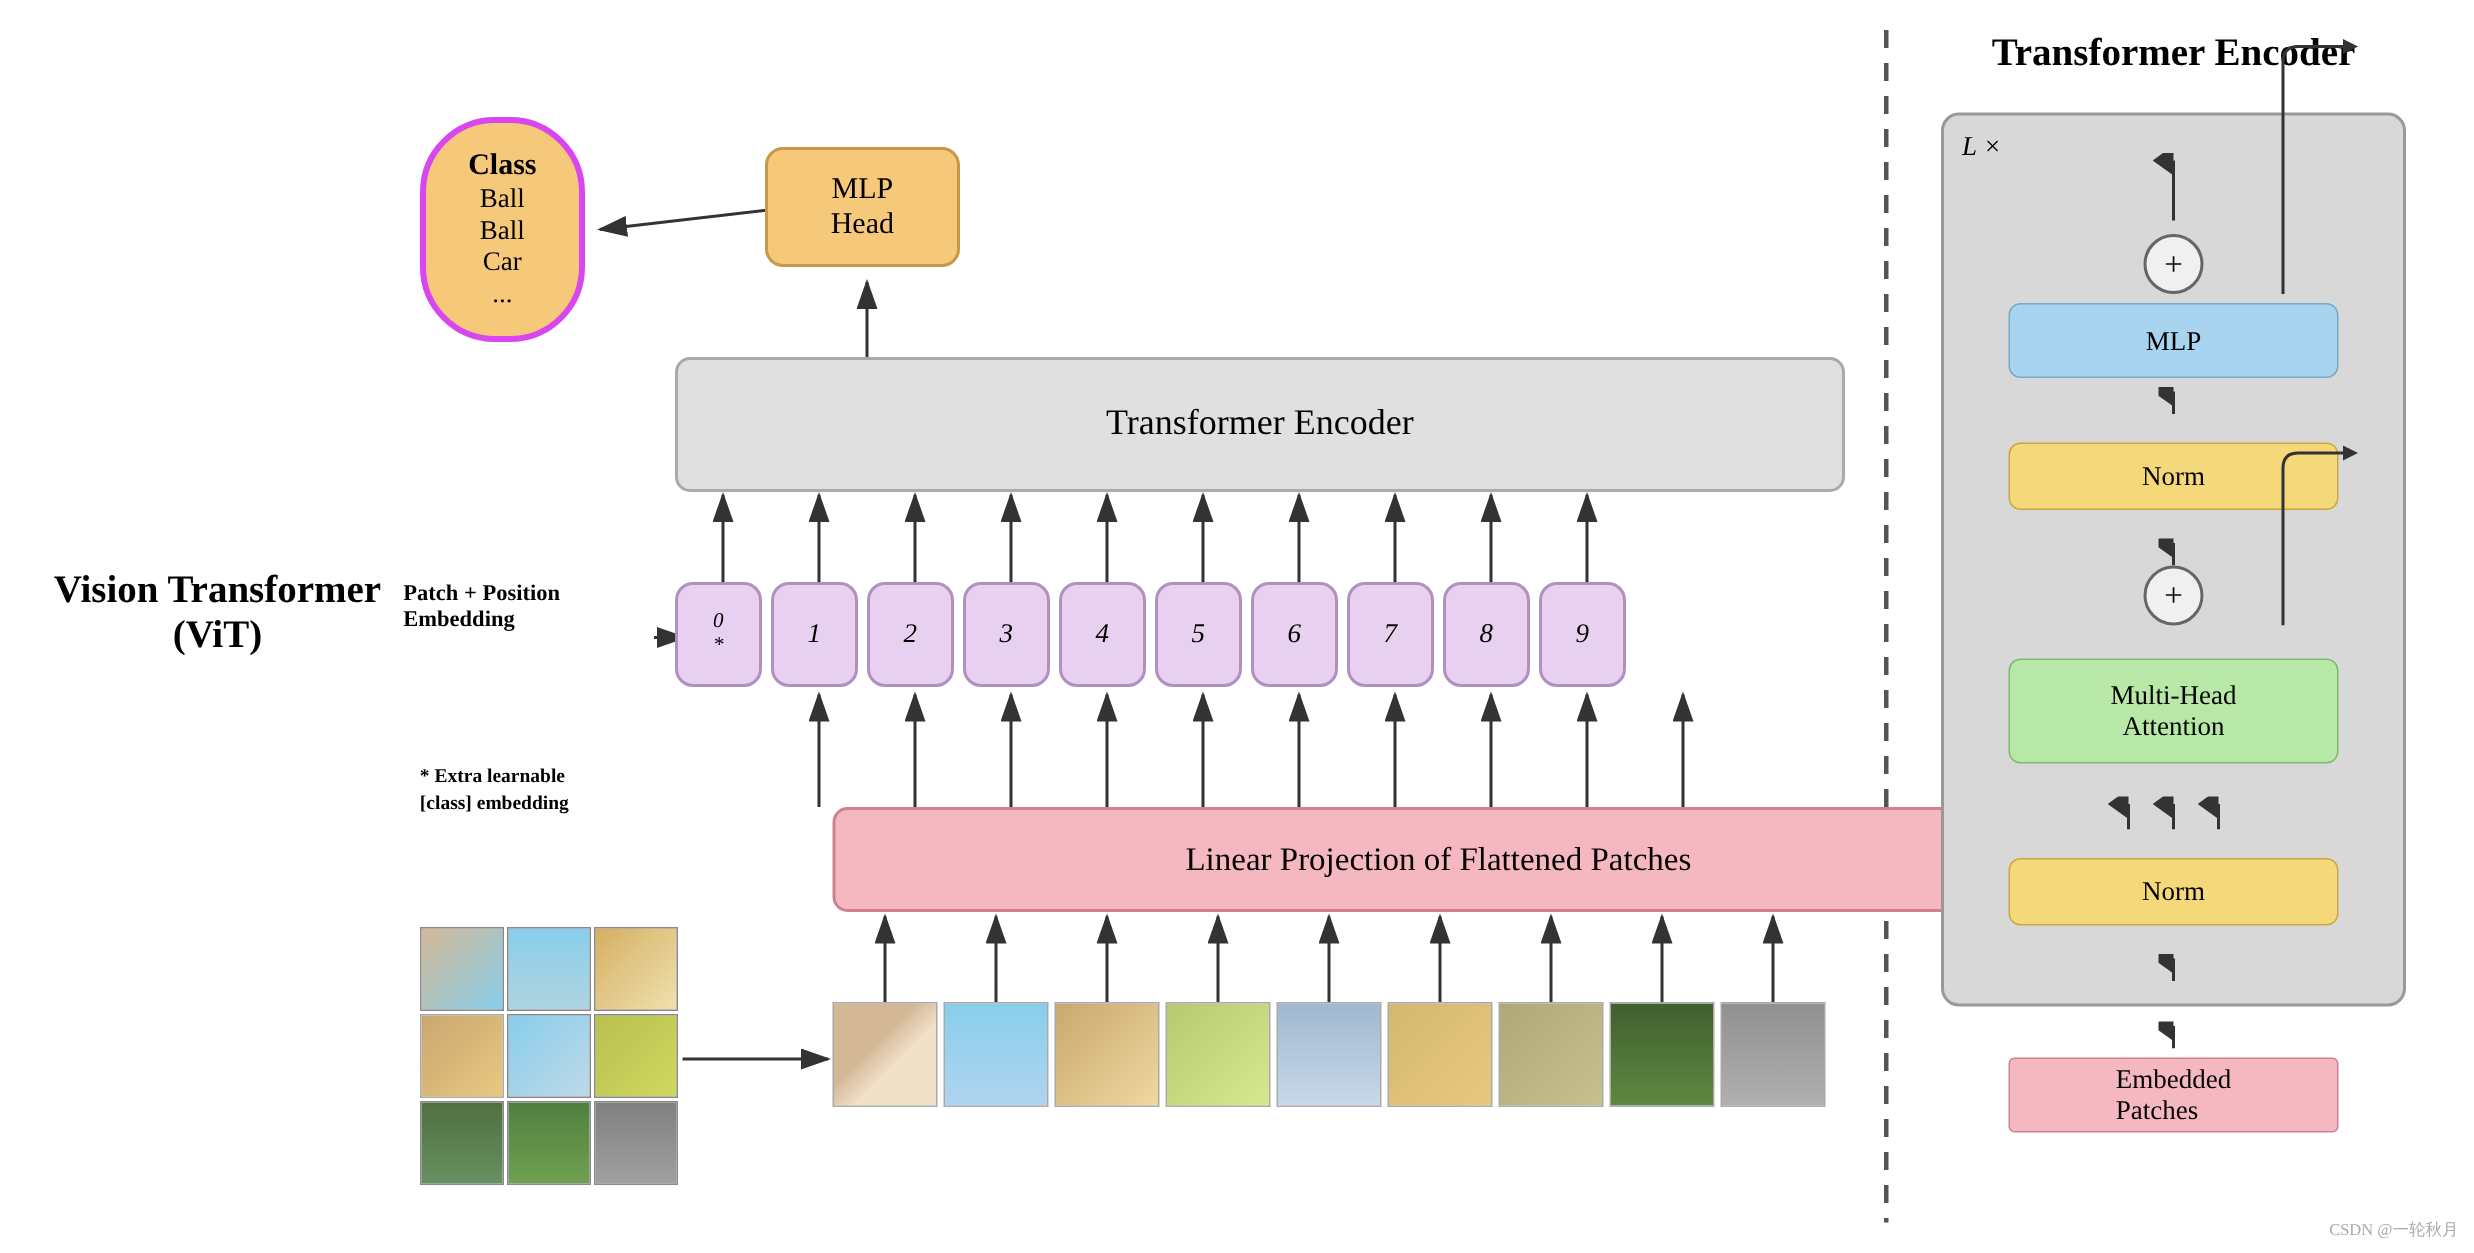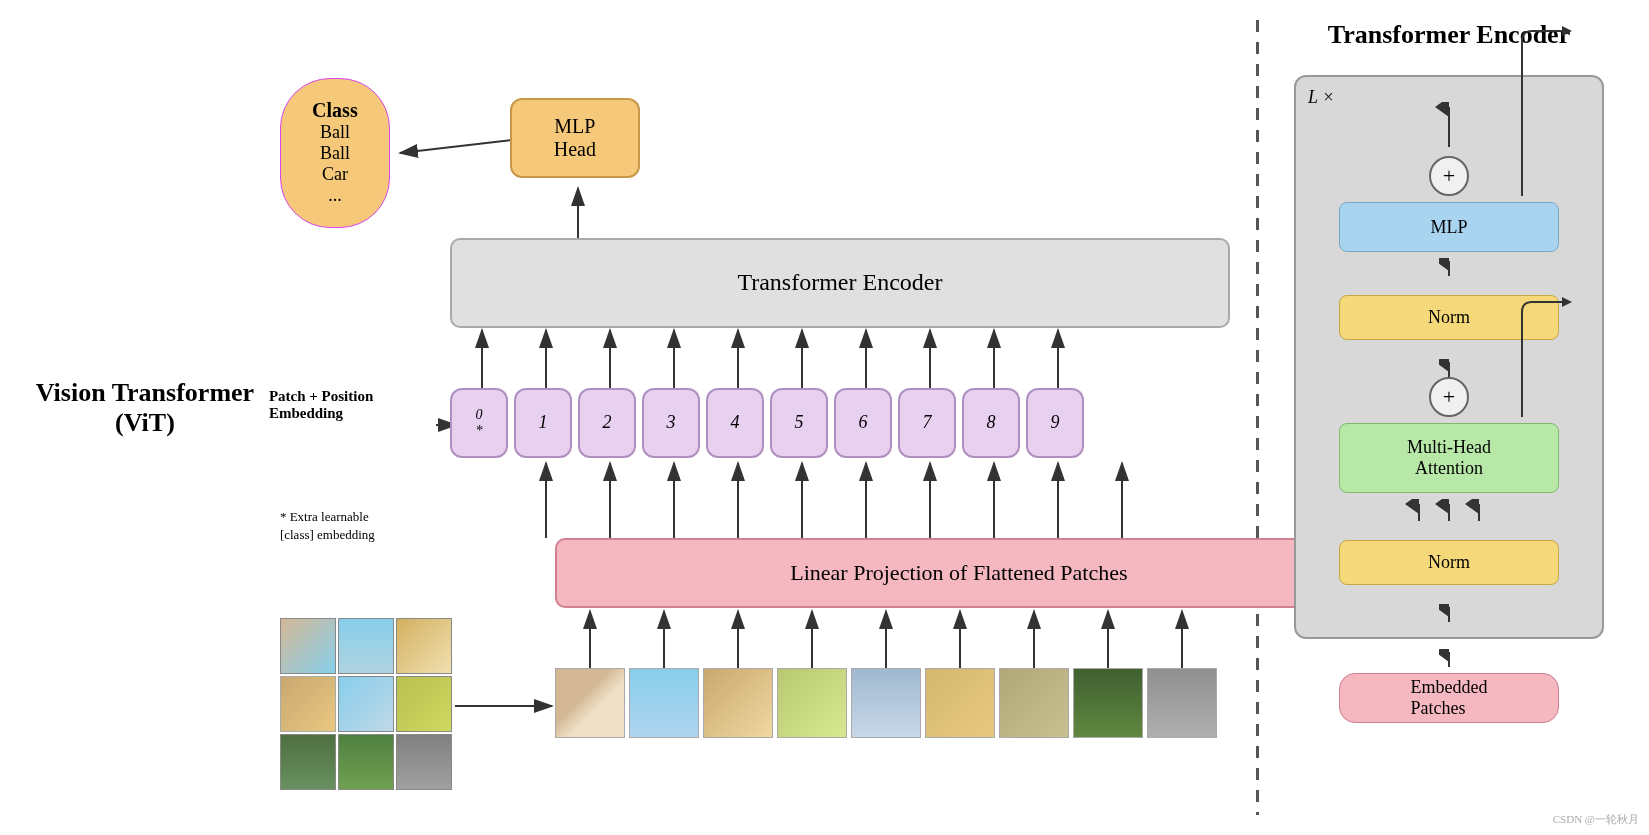--- a/index.html
+++ b/index.html
@@ -64,21 +64,21 @@
     }
 
     
     .class-box {
       position: absolute;
       left: 20px;
       top: 50px;
       width: 110px;
       height: 150px;
       background: #f5c87a;
-      border: 1px solid #d946ef;
+      border: 4px solid #d946ef;
       border-radius: 50px;
       display: flex;
       flex-direction: column;
       align-items: center;
       justify-content: center;
       font-size: 18px;
     }
     .class-box .class-label {
       font-weight: bold;
       font-size: 20px;
@@ -210,20 +210,21 @@
       font-weight: bold;
       width: 150px;
     }
     .extra-learnable {
       position: absolute;
       left: 20px;
       top: 480px;
       font-size: 13px;
       width: 180px;
       line-height: 1.4;
+      font-weight: bold;
     }
 
     
     .te-container {
       background: #d8d8d8;
       border: 2px solid #999;
       border-radius: 12px;
       width: 310px;
       padding: 15px 20px;
       position: relative;
@@ -257,41 +258,41 @@
       border: 1.5px solid #c8a840;
       height: 45px;
       width: 220px;
       margin: 19px auto;
     }
     .te-mha {
       background: #b8e8a8;
       border: 1.5px solid #80b870;
       height: 70px;
       width: 220px;
-      margin: 6px auto;
+      margin: 22px auto;
     }
     .te-circle {
       width: 40px;
       height: 40px;
       border-radius: 50%;
       background: #f0f0f0;
       border: 2px solid #666;
       display: flex;
       align-items: center;
       justify-content: center;
       font-size: 22px;
       margin: 0 auto;
     }
     .te-embedded {
       background: #f5b8c0;
       border: 1.5px solid #d08090;
       height: 50px;
       width: 220px;
       margin: 6px auto;
-      border-radius: 16px;
+      border-radius: 4px;
       display: flex;
       align-items: center;
       justify-content: center;
       font-size: 18px;
     }
 
     
     .vit-svg {
       position: absolute;
       top: 0;

